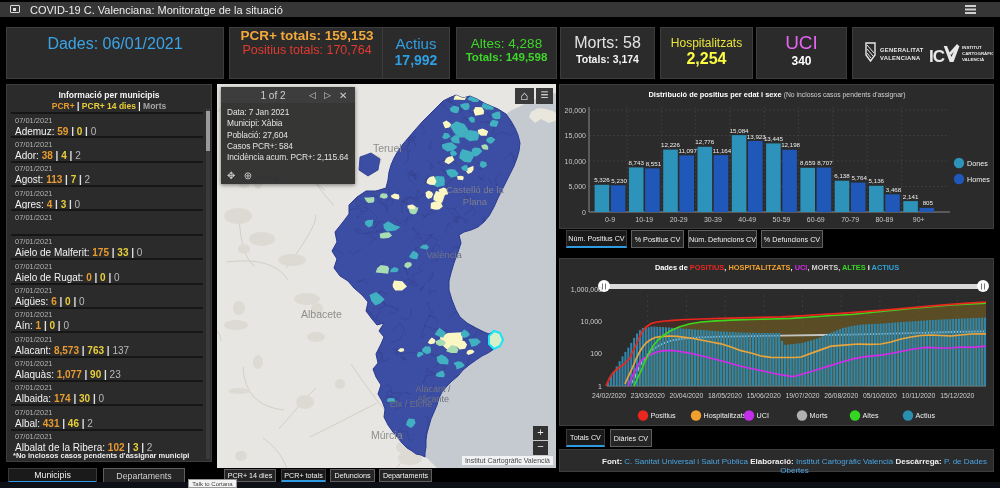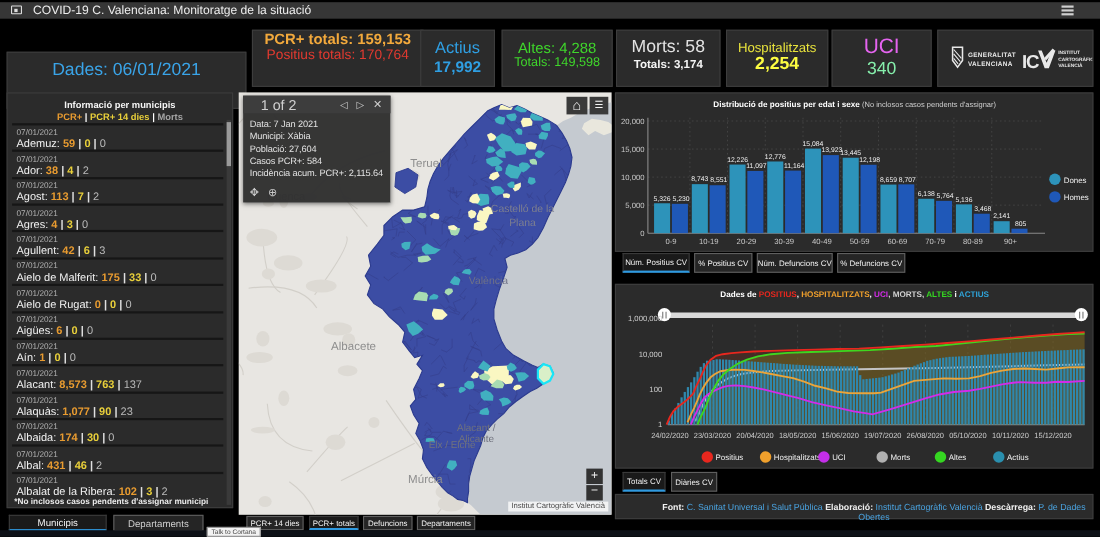--- a/index.html
+++ b/index.html
@@ -26,46 +26,46 @@
 .tab.act { background:#1a1a1a; border-color:#3a3a3a; border-bottom:2px solid #2f9ae0; }
 </style></head>
 <body>
 
 <div class="abs" style="left:0;top:2px;width:1000px;height:15px;background:#363636;"></div>
 <div class="abs" style="left:10px;top:5px;width:10px;height:8px;border:1.5px solid #ddd;border-radius:1px;"></div>
 <div class="abs" style="left:12.5px;top:7.5px;width:3px;height:3px;background:#ddd;"></div>
 <div class="abs" style="left:30px;top:3.5px;font-size:11px;color:#ededed;">COVID-19 C. Valenciana: Monitoratge de la situació</div>
 <div class="abs" style="right:24px;top:5px;width:11px;height:2px;background:#cfcfcf;box-shadow:0 3.5px #cfcfcf,0 7px #cfcfcf;"></div>
 
-<div class="panel" style="left:6px;top:27px;width:218px;height:52px;text-align:center;margin-top:20px;">
+<div class="panel" style="left:6px;top:27px;width:218px;height:52px;text-align:center;">
  <div style="font-size:16px;color:#3aa4e8;margin-top:7px;">Dades: 06/01/2021</div>
 </div>
 <div class="panel" style="left:229px;top:27px;width:156px;height:52px;text-align:center;">
  <div style="font-size:13.5px;color:#f2a93c;font-weight:bold;">PCR+ totals: 159,153</div>
  <div style="font-size:12.5px;color:#e23a30;">Positius totals: 170,764</div>
 </div>
 <div class="panel" style="left:382px;top:27px;width:68px;height:52px;text-align:center;color:#2f9fe3;">
  <div style="font-size:15px;margin-top:7px;">Actius</div>
  <div style="font-size:14px;font-weight:bold;">17,992</div>
 </div>
 <div class="panel" style="left:456px;top:27px;width:101px;height:52px;text-align:center;color:#3fd62b;">
  <div style="font-size:13.5px;margin-top:8px;">Altes: 4,288</div>
- <div style="font-size:11.5px;font-weight:normal;">Totals: 149,598</div>
+ <div style="font-size:11.5px;font-weight:bold;">Totals: 149,598</div>
 </div>
 <div class="panel" style="left:560px;top:27px;width:95px;height:52px;text-align:center;">
  <div style="font-size:16px;color:#e3e3e3;margin-top:6px;">Morts: 58</div>
  <div style="font-size:10.5px;color:#f5f5f5;font-weight:bold;margin-top:1px;">Totals: 3,174</div>
 </div>
 <div class="panel" style="left:660px;top:27px;width:93px;height:52px;text-align:center;">
  <div style="font-size:12px;color:#e8e33c;margin-top:8px;">Hospitalitzats</div>
  <div style="font-size:16px;color:#fdfd42;font-weight:bold;">2,254</div>
 </div>
 <div class="panel" style="left:756px;top:27px;width:91px;height:52px;text-align:center;">
  <div style="font-size:19px;color:#e464ef;margin-top:4px;">UCI</div>
- <div style="font-size:16px;color:#86efac;font-weight:normal;">340</div>
+ <div style="font-size:12px;color:#ffffff;font-weight:bold;">340</div>
 </div>
 <div class="panel" style="left:852px;top:27px;width:142px;height:52px;">
  <svg width="140" height="50" viewBox="0 0 140 50">
   <g fill="#e8e8e8" transform="translate(0,5)">
    <path d="M13 10 h9 v12 l-4.5 6 L13 22 Z" fill="none" stroke="#e8e8e8" stroke-width="1.4"></path>
    <path d="M14 12 l7 8 M14 16 l6 7 M14 20 l4 5" stroke="#e8e8e8" stroke-width="1"></path>
    <text x="27" y="19" font-size="5.8" font-weight="bold" letter-spacing="0.3">GENERALITAT</text>
    <text x="27" y="27" font-size="5.8" font-weight="bold" letter-spacing="0.3">VALENCIANA</text>
    <text x="76" y="29" font-size="17" font-weight="bold" letter-spacing="-1">IC</text>
    <path d="M94 13 l4.5 11 L103 13 l3.5 0 -6 16 -3.8 0 -6 -16 Z"></path>
@@ -91,21 +91,20 @@
 <div class="mrow" style="top:75.7px;">
 <div class="mdate">07/01/2021</div>
 <div class="mname">Agost: <span class="n1">113</span> <span class="sep">|</span> <span class="n2">7</span> <span class="sep">|</span> <span class="n3">2</span></div>
 </div>
 <div class="mrow" style="top:100.1px;">
 <div class="mdate">07/01/2021</div>
 <div class="mname">Agres: <span class="n1">4</span> <span class="sep">|</span> <span class="n2">3</span> <span class="sep">|</span> <span class="n3">0</span></div>
 </div>
 <div class="mrow" style="top:124.4px;">
 <div class="mdate">07/01/2021</div>
-<div class="mname">Agullent: <span class="n1">42</span> <span class="sep">|</span> <span class="n2">6</span> <span class="sep">|</span> <span class="n3">3</span></div>
 </div>
 <div class="mrow" style="top:148.8px;">
 <div class="mdate">07/01/2021</div>
 <div class="mname">Aielo de Malferit: <span class="n1">175</span> <span class="sep">|</span> <span class="n2">33</span> <span class="sep">|</span> <span class="n3">0</span></div>
 </div>
 <div class="mrow" style="top:173.1px;">
 <div class="mdate">07/01/2021</div>
 <div class="mname">Aielo de Rugat: <span class="n1">0</span> <span class="sep">|</span> <span class="n2">0</span> <span class="sep">|</span> <span class="n3">0</span></div>
 </div>
 <div class="mrow" style="top:197.5px;">
@@ -571,21 +570,21 @@
  <text x="84" y="234" font-size="10.5" fill="#8e8e8e">Albacete</text>
  <text x="216" y="308" font-size="9" fill="#70727e" text-anchor="middle">Alacant /</text>
  <text x="216" y="318" font-size="9" fill="#70727e" text-anchor="middle">Alicante</text>
  <text x="194" y="323" font-size="9" fill="#70727e" text-anchor="middle">Elx / Elche</text>
  <text x="154" y="355" font-size="10.5" fill="#8e8e8e">Múrcia</text>
  <text x="26" y="98" font-size="10" fill="#8e8e8e">Cuenca</text>
 </svg>
  
  <div class="abs" style="left:4px;top:3px;width:134px;height:97px;background:rgba(48,48,48,0.97);box-shadow:0 1px 4px rgba(0,0,0,0.5);">
   <div style="height:16px;background:#3d3d3d;display:flex;align-items:center;color:#cfcfcf;">
-   <div style="flex:1;text-align:left;font-size:13px;padding-left:16px;">1 of 2</div>
+   <div style="flex:1;text-align:center;font-size:10px;padding-left:16px;">1 of 2</div>
    <div style="font-size:9px;width:15px;">◁</div>
         <div style="font-size:9px;width:15px;">▷</div>
         <div style="font-size:10px;width:16px;">✕</div>
   </div>
   <div style="padding:4px 0 0 6px;font-size:8.4px;color:#e3e3e3;line-height:11.3px;white-space:nowrap;letter-spacing:-0.1px;">
    Data: 7 Jan 2021<br>Municipi: Xàbia<br>Població: 27,604<br>Casos PCR+: 584<br>Incidència acum. PCR+: 2,115.64
   </div>
   <div style="position:absolute;left:6px;bottom:3px;font-size:10px;color:#c9c9c9;">✥&nbsp;&nbsp;&nbsp;⊕</div>
  </div>
  

